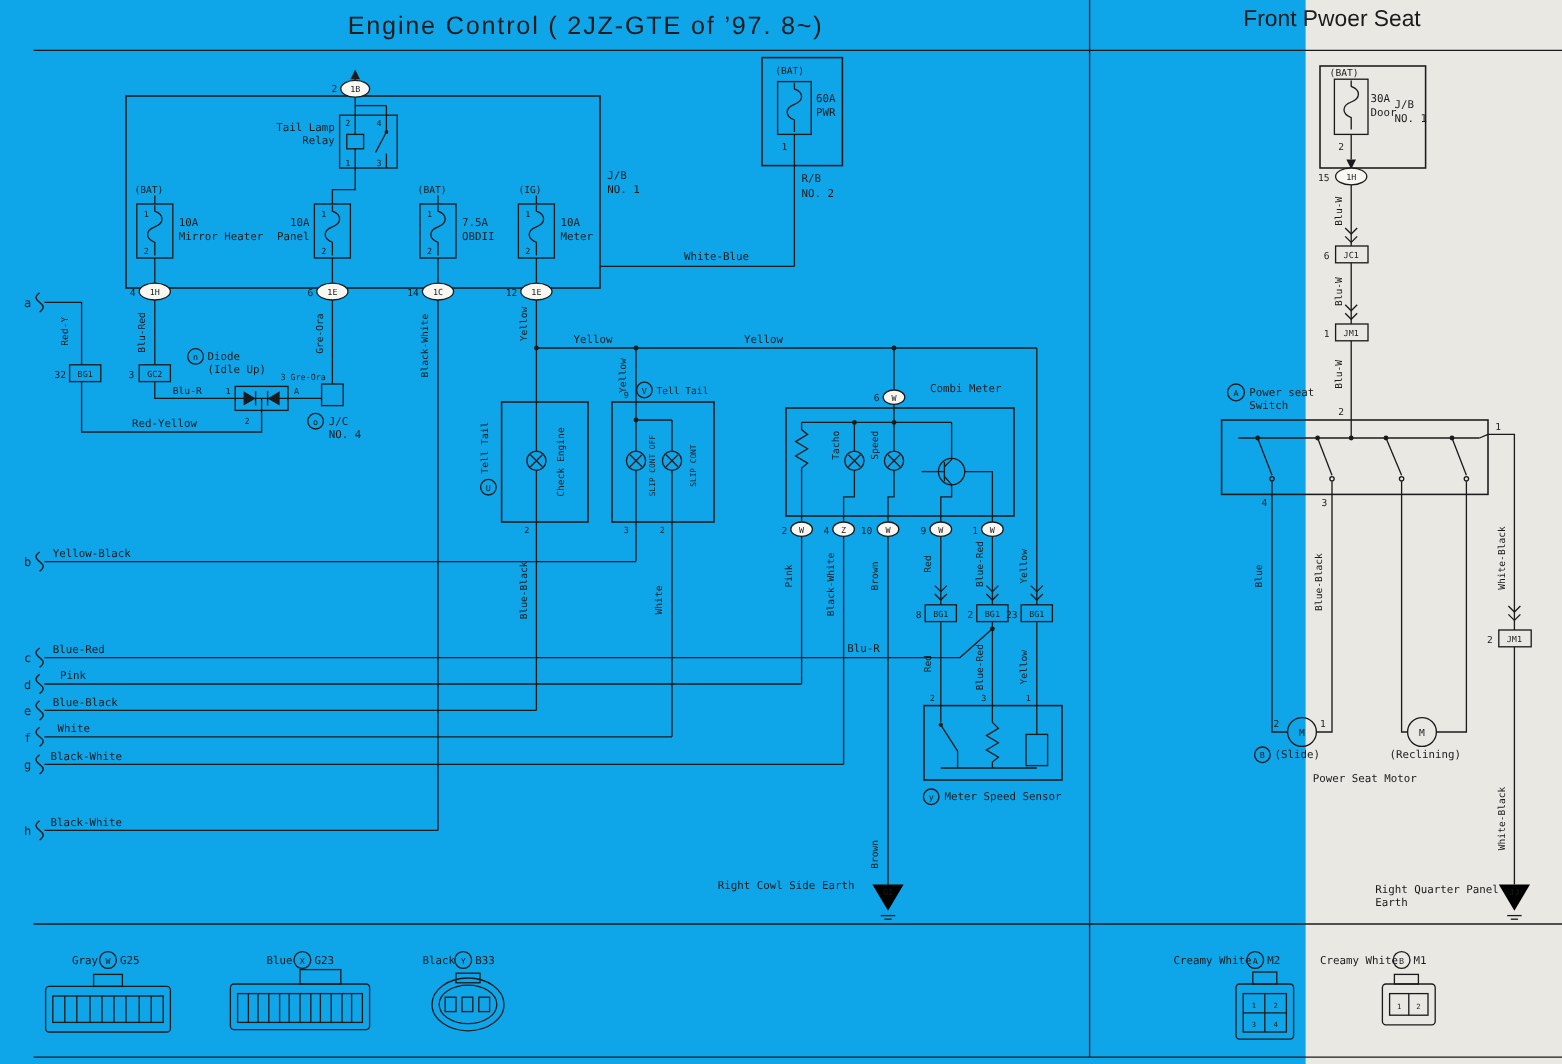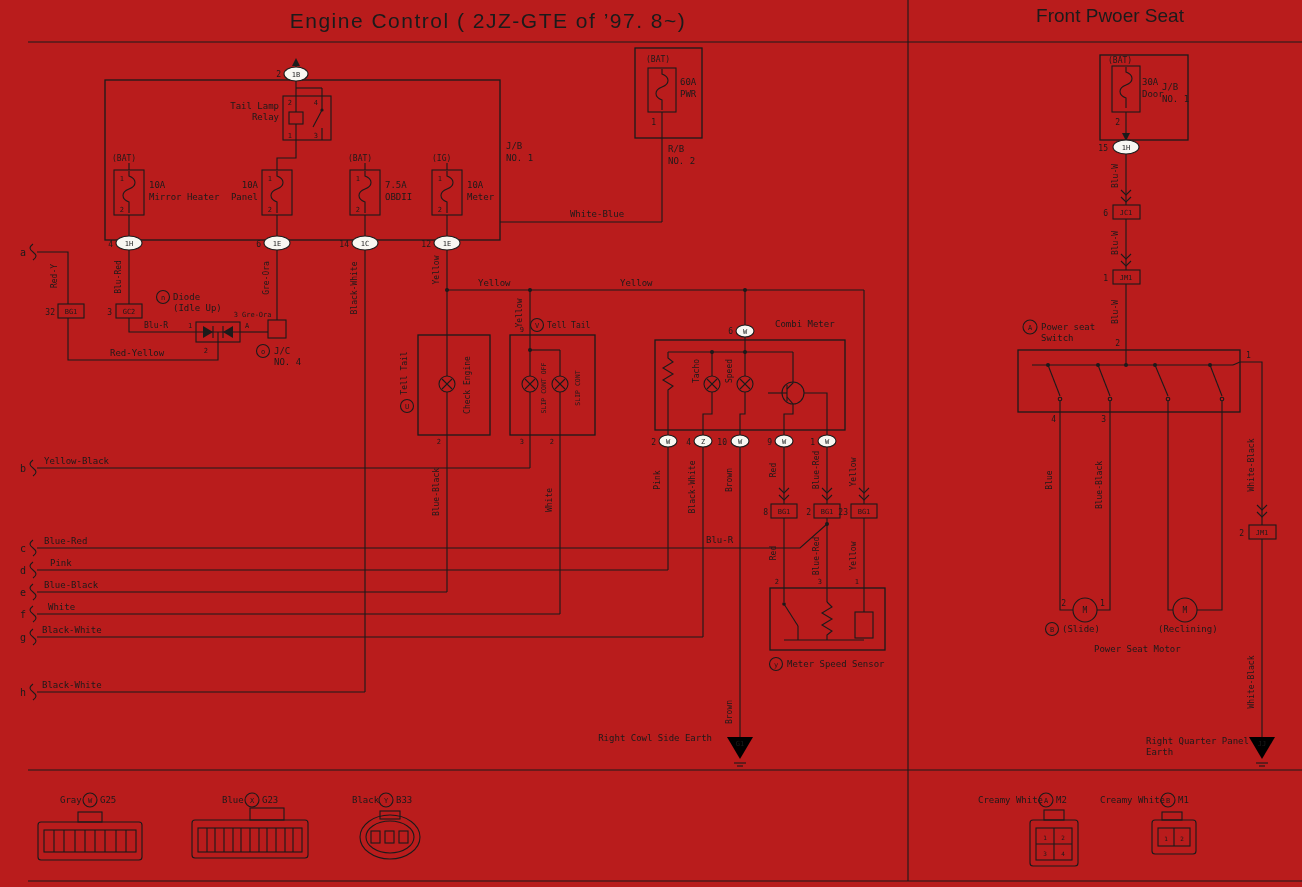--- a/index.html
+++ b/index.html
@@ -1,16 +1,16 @@
 <!DOCTYPE html>
 <html><head>
 <meta charset="utf-8">
 <style>
   html,body{margin:0;padding:0;background:#e9e8e3;}
-  .page{width:1302px;height:887px;background:#b91c1c;position:relative;}
+  .page{width:1088px;height:887px;background:#0ea5e9;position:relative;}
   svg{display:block;}
   text{font-family:"DejaVu Sans Mono",monospace;fill:#1b1b1b;stroke:none;}
   .title{font-family:"Liberation Sans",sans-serif;font-size:21px;letter-spacing:1.5px;}
   .title2{font-family:"Liberation Sans",sans-serif;font-size:19px;}
   .t10{font-size:10px}.t9{font-size:9px}.t8{font-size:8px}.t7{font-size:7px}.t65{font-size:6.5px}.t6{font-size:6px}
   line,path,rect,ellipse,circle,polyline{stroke:#1b1b1b;fill:none;stroke-width:1.1;}
   rect.box{stroke-width:1.3;}
   .fill{fill:#1b1b1b;stroke:none;}
   ellipse.conn{fill:#f8f7f2;}
 </style>

